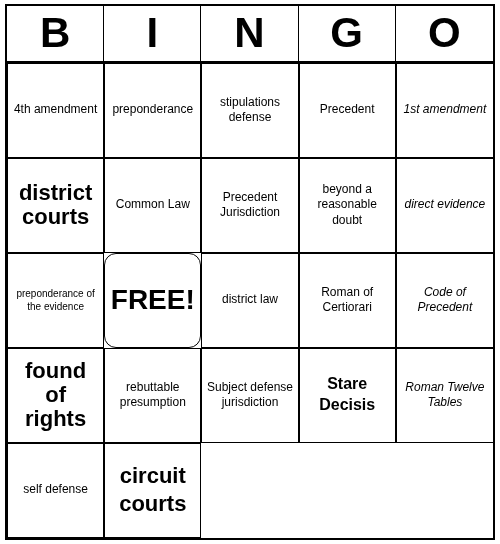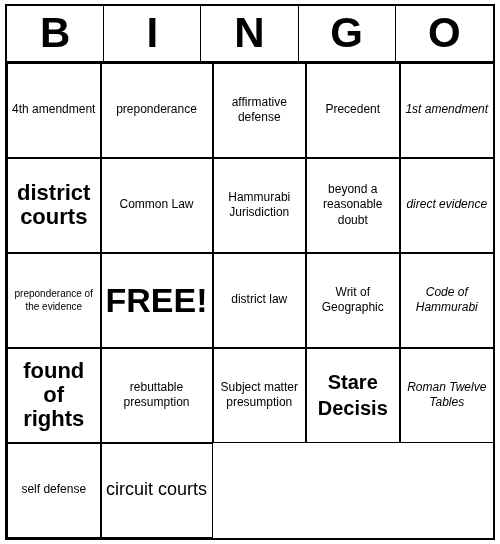--- a/index.html
+++ b/index.html
@@ -65,22 +65,23 @@
       font-style: italic;
     }
 
     .bingo-cell.large-text {
       font-size: 22px;
       font-weight: bold;
       line-height: 1.1;
     }
 
     .bingo-cell.free {
-      font-size: 34px;
+      font-size: 28px;
       font-weight: bold;
+      border-radius: 12px;
     }
 
     .cell-text {
       display: block;
     }
   </style>
 </head>
 <body>
 
 <div class="bingo-card">
@@ -92,73 +93,73 @@
     <div class="bingo-letter">O</div>
   </div>
   <div class="bingo-grid" id="bingo-grid">
       <div class="bingo-cell">
         <span class="cell-text">4th amendment</span>
       </div>
       <div class="bingo-cell">
         <span class="cell-text">preponderance</span>
       </div>
       <div class="bingo-cell">
-        <span class="cell-text">affirmative defense</span>
+        <span class="cell-text">stipulations defense</span>
       </div>
       <div class="bingo-cell">
         <span class="cell-text">Precedent</span>
       </div>
       <div class="bingo-cell">
         <span class="cell-text">1st amendment</span>
       </div>
       <div class="bingo-cell large-text">
         <span class="cell-text">district courts</span>
       </div>
       <div class="bingo-cell">
         <span class="cell-text">Common Law</span>
       </div>
       <div class="bingo-cell">
-        <span class="cell-text">Hammurabi Jurisdiction</span>
+        <span class="cell-text">Precedent Jurisdiction</span>
       </div>
       <div class="bingo-cell">
         <span class="cell-text">beyond a reasonable doubt</span>
       </div>
       <div class="bingo-cell">
         <span class="cell-text">direct evidence</span>
       </div>
       <div class="bingo-cell" style="font-size: 10px;">
         <span class="cell-text">preponderance of the evidence</span>
       </div>
       <div class="bingo-cell free">
         <span class="cell-text">FREE!</span>
       </div>
       <div class="bingo-cell">
         <span class="cell-text">district law</span>
       </div>
       <div class="bingo-cell">
-        <span class="cell-text">Writ of Geographic</span>
+        <span class="cell-text">Roman of Certiorari</span>
       </div>
       <div class="bingo-cell">
-        <span class="cell-text">Code of Hammurabi</span>
+        <span class="cell-text">Code of Precedent</span>
       </div>
       <div class="bingo-cell large-text">
         <span class="cell-text">found of rights</span>
       </div>
       <div class="bingo-cell">
         <span class="cell-text">rebuttable presumption</span>
       </div>
       <div class="bingo-cell">
-        <span class="cell-text">Subject matter presumption</span>
+        <span class="cell-text">Subject defense jurisdiction</span>
       </div>
-      <div class="bingo-cell" style="font-size: 20px; font-weight: bold;">
+      <div class="bingo-cell" style="font-size: 16px; font-weight: bold;">
         <span class="cell-text">Stare Decisis</span>
       </div>
       <div class="bingo-cell">
         <span class="cell-text">Roman Twelve Tables</span>
       </div>
       <div class="bingo-cell">
         <span class="cell-text">self defense</span>
       </div>
-      <div class="bingo-cell" style="font-size: 18px; font-weight: normal;">
+      <div class="bingo-cell" style="font-size: 22px; font-weight: bold;">
         <span class="cell-text">circuit courts</span>
       </div>
     </div>
 </div>
 
 </body></html>

